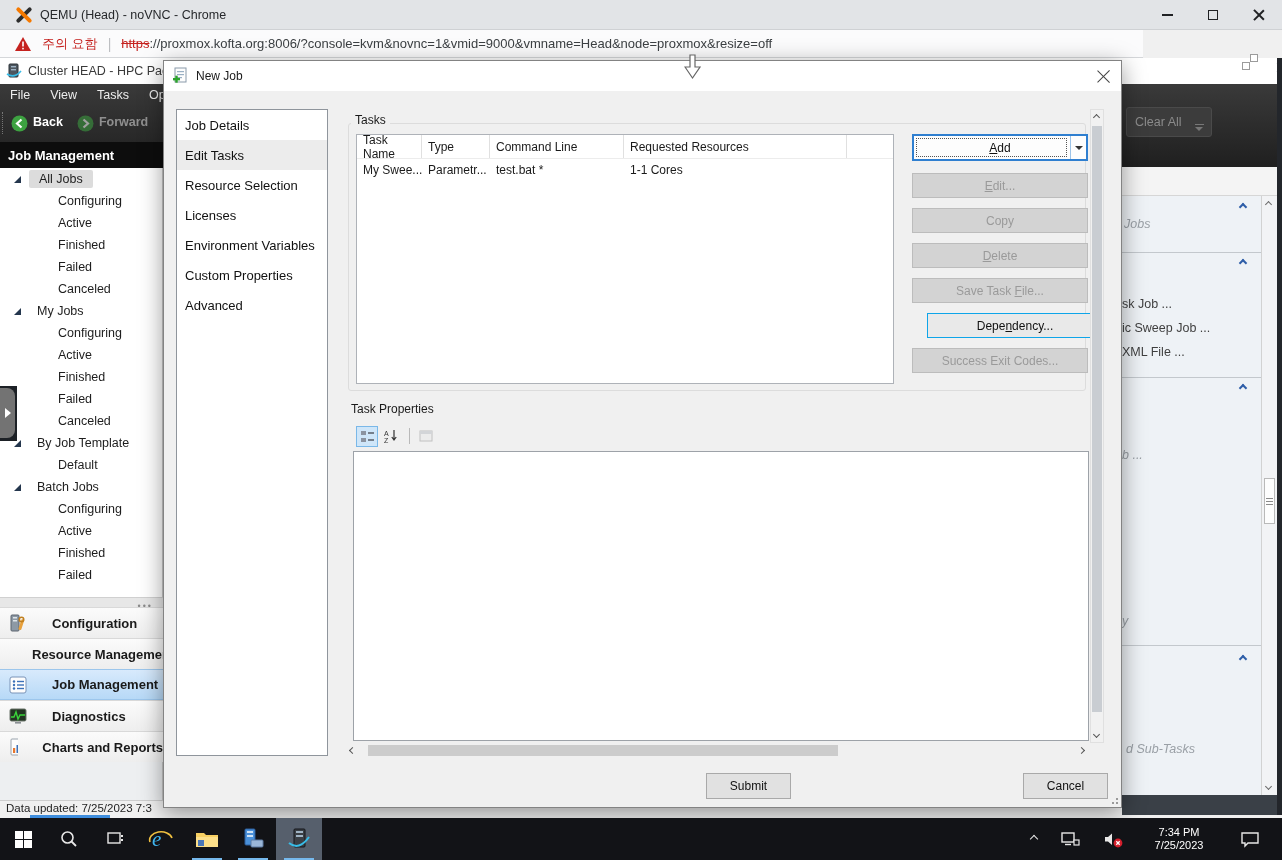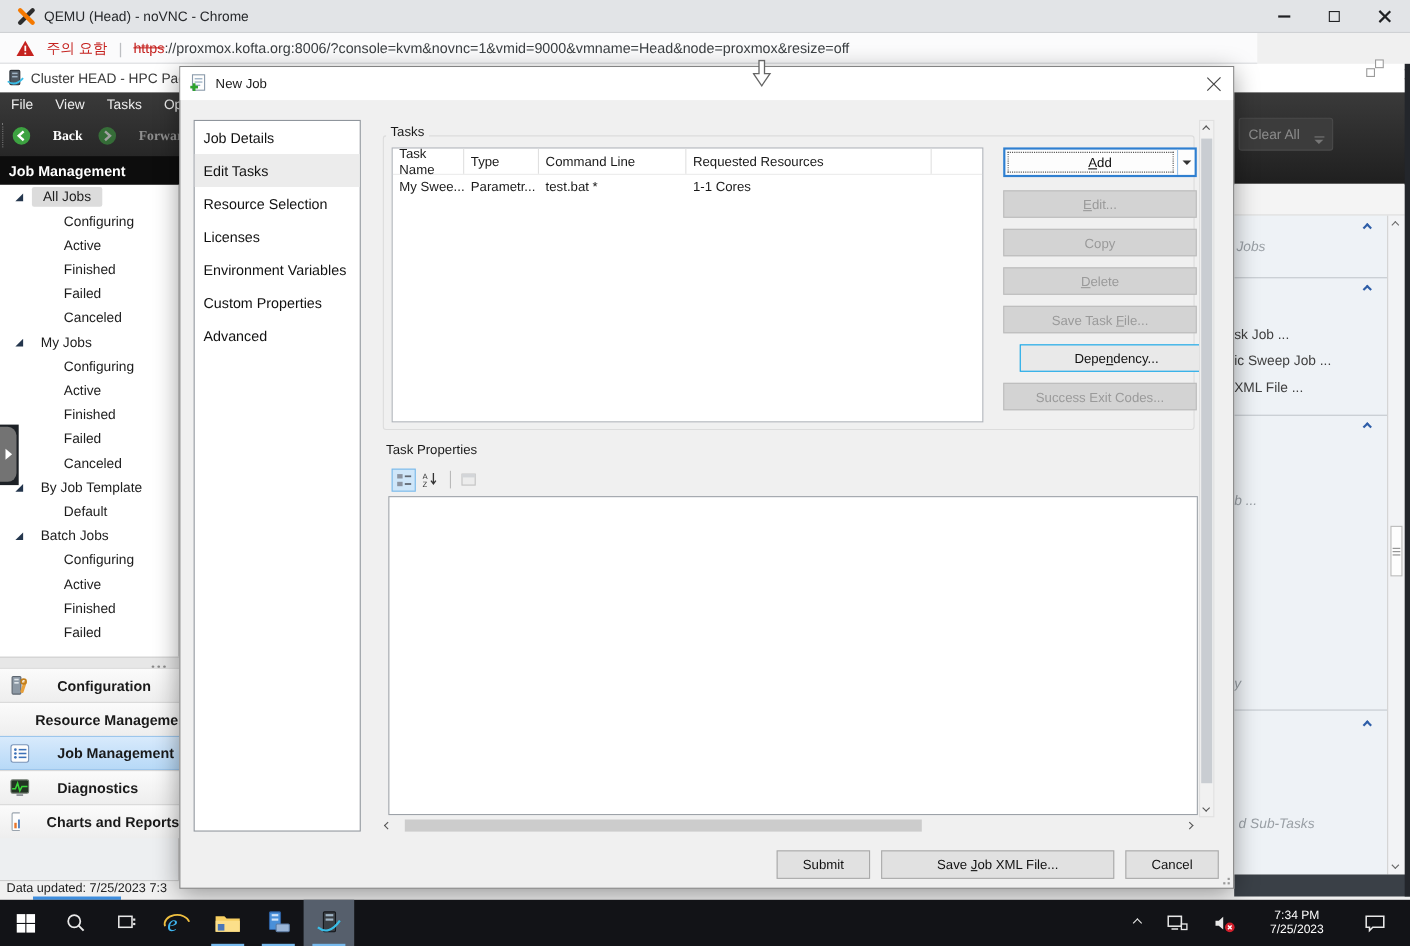--- a/index.html
+++ b/index.html
@@ -46,21 +46,21 @@
   .g-xgray { position:relative; width:11px; height:11px; }
   .g-xgray i { position:absolute; left:5px; top:-1px; width:1.3px; height:13px; background:#9b9b9b; }
   .g-xgray i:first-child { transform:rotate(45deg); } .g-xgray i:last-child { transform:rotate(-45deg); }
 
   .mw-darkband { position:absolute; left:0; top:84px; width:1282px; height:84px;
     background:linear-gradient(#3a3a3a,#1f1f1f); }
   .menubar { position:absolute; left:0; top:84px; height:22px; display:flex; align-items:center; gap:0; }
   .menu-item { color:#ededed; font-size:12.5px; padding:3px 10px; }
   .toolbar { position:absolute; left:2px; top:106px; height:34px; display:flex; align-items:center; }
   .tb-grip { width:3px; height:22px; border-left:1px dotted #777; margin-right:6px; }
-  .tb-btn { display:flex; align-items:center; gap:20px; margin-right:14px; font-weight:bold; font-size:12.5px; color:#fff;font-family:Liberation Serif, serif; }
+  .tb-btn { display:flex; align-items:flex-start; gap:5px; margin-right:14px; font-weight:bold; font-size:12.5px; color:#fff; }
   .tb-btn.dis { color:#8f8f8f; }
   .sb-header { position:absolute; left:0; top:142px; width:163px; height:26px; background:#0d0d0d;
     color:#fff; font-weight:bold; font-size:13px; display:flex; align-items:center; padding-left:8px; }
 
   .tree-wrap { position:absolute; left:0; top:168px; width:163px; height:429px; background:#ffffff;
     border-right:1px solid #c9c9c9; overflow:hidden; }
   .trow { height:22px; display:flex; align-items:center; font-size:12.5px; color:#1d1d1d; }
   .tri { width:0; height:0; border-bottom:7px solid #24364d; border-left:7px solid transparent; margin-left:14px; }
   .trow .lbl-parent { margin-left:16px; }
   .trow .lbl-child { margin-left:58px; }
@@ -525,23 +525,20 @@
     </div>
     <div class="dlg-hscroll">
       <span class="sc-arrow2" style="left:4px;top:5px;transform:rotate(135deg)"></span>
       <div class="thumb"></div>
       <span class="sc-arrow2" style="right:4px;top:5px;transform:rotate(-45deg)"></span>
     </div>
 
     <div class="fbtn" style="left:542px;width:85px">
         <span>Submit</span>
       </div>
-    <div class="fbtn" style="left:637px;width:212px">
-        <span>Save <u>J</u>ob XML File...</span>
-      </div>
     <div class="fbtn" style="left:859px;width:85px">
         <span>Cancel</span>
       </div>
 
     <div class="grip">
       <i style="right:0;bottom:0"></i>
         <i style="right:4px;bottom:0"></i>
         <i style="right:0;bottom:4px"></i>
     </div>
   </div>

